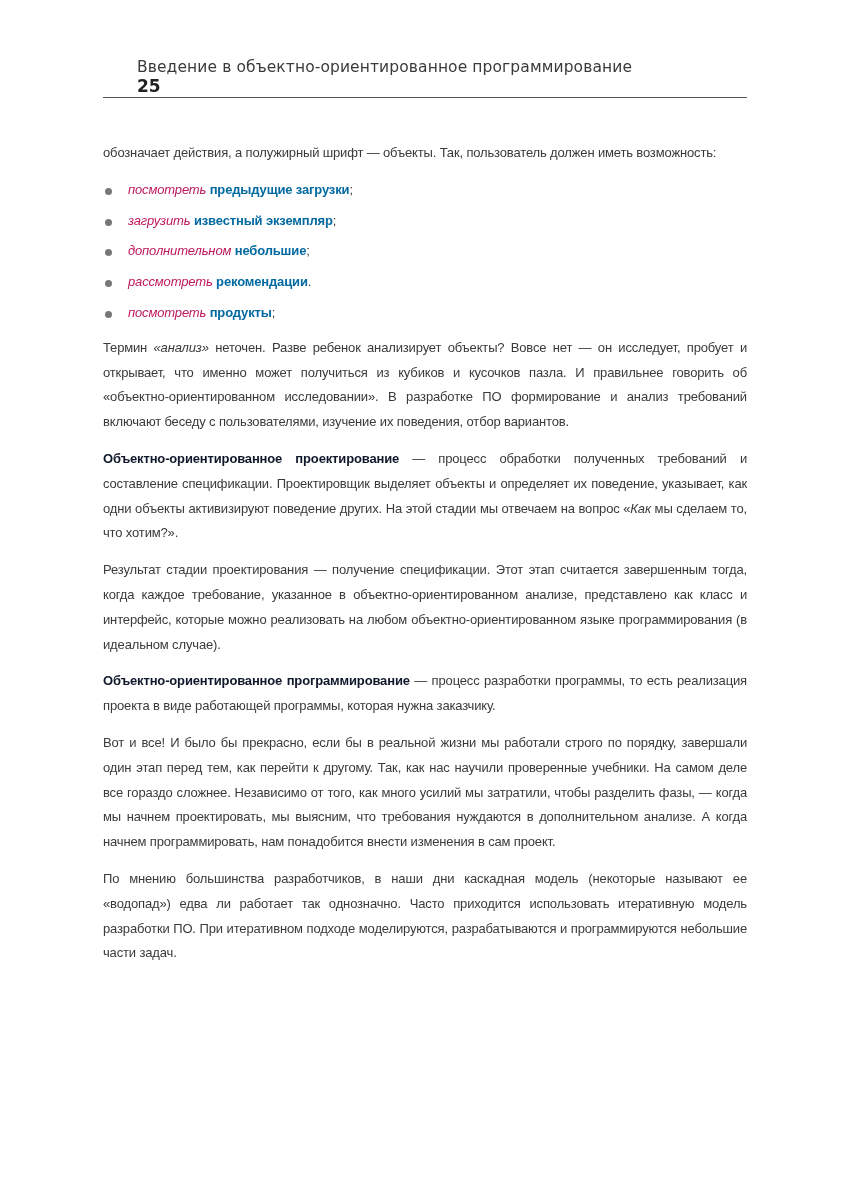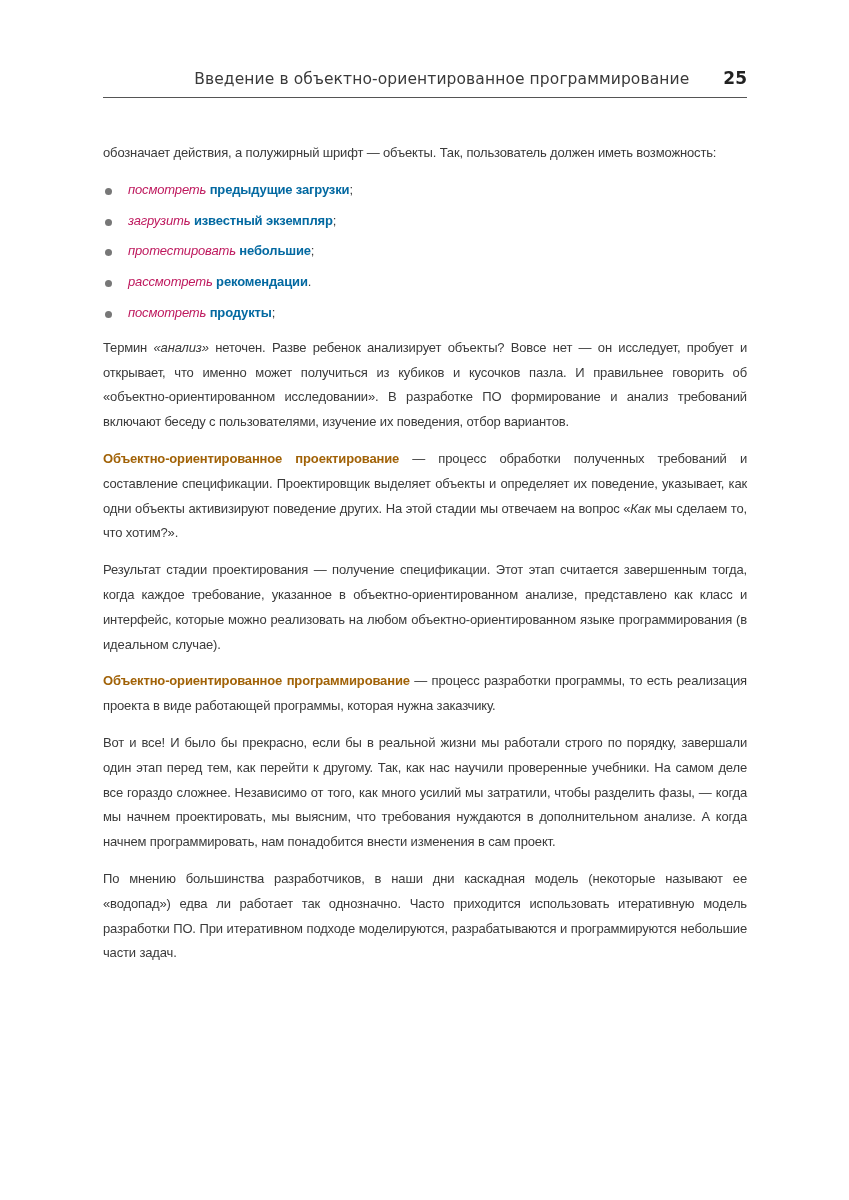--- a/index.html
+++ b/index.html
@@ -19,20 +19,21 @@
       left: 103px;
       top: 68px;
       width: 644px;
       height: 28px;
       display: flex;
       justify-content: flex-end;
       align-items: baseline;
       font-family: "DejaVu Sans", sans-serif;
       font-size: 15.5px;
       color: #3a3a3a;
+      flex-direction: column;
     }
     .running-head .title {
       letter-spacing: 0.1px;
     }
     .running-head .page-num {
       font-weight: bold;
       font-size: 17px;
       margin-left: 34px;
       color: #222;
     }
@@ -53,21 +54,21 @@
       font-size: 13px;
       line-height: 24.8px;
       color: #3a3a3a;
       text-align: justify;
       letter-spacing: -0.15px;
     }
     .content p {
       margin: 0 0 12px 0;
     }
     .content b {
-      color: #a16207;
+      color: #0f172a;
     }
     .bullets {
       list-style: none;
       margin: 0 0 10px 0;
       padding: 0;
     }
     .bullets li {
       position: relative;
       padding-left: 25px;
       margin: 0 0 6px 0;
@@ -102,21 +103,21 @@
   <p>обозначает действия, а полужирный шрифт — объекты. Так, пользователь должен иметь возможность:</p>
 
   <ul class="bullets">
     <li>
       <span class="dot"></span><i>посмотреть</i> <b>предыдущие загрузки</b><span>;</span>
     </li>
     <li>
       <span class="dot"></span><i>загрузить</i> <b>известный экземпляр</b><span>;</span>
     </li>
     <li>
-      <span class="dot"></span><i>протестировать</i> <b>небольшие</b><span>;</span>
+      <span class="dot"></span><i>дополнительном</i> <b>небольшие</b><span>;</span>
     </li>
     <li>
       <span class="dot"></span><i>рассмотреть</i> <b>рекомендации</b><span>.</span>
     </li>
     <li>
       <span class="dot"></span><i>посмотреть</i> <b>продукты</b><span>;</span>
     </li>
   </ul>
 
   <p><span>Термин </span><i>«анализ»</i><span> неточен. Разве ребенок анализирует объекты? Вовсе нет — он исследует, пробует и открывает, что именно может получиться из кубиков и кусочков пазла. И правильнее говорить об «объектно-ориентированном исследовании». В разработке ПО формирование и анализ требований включают беседу с пользователями, изучение их поведения, отбор вариантов.</span></p>

